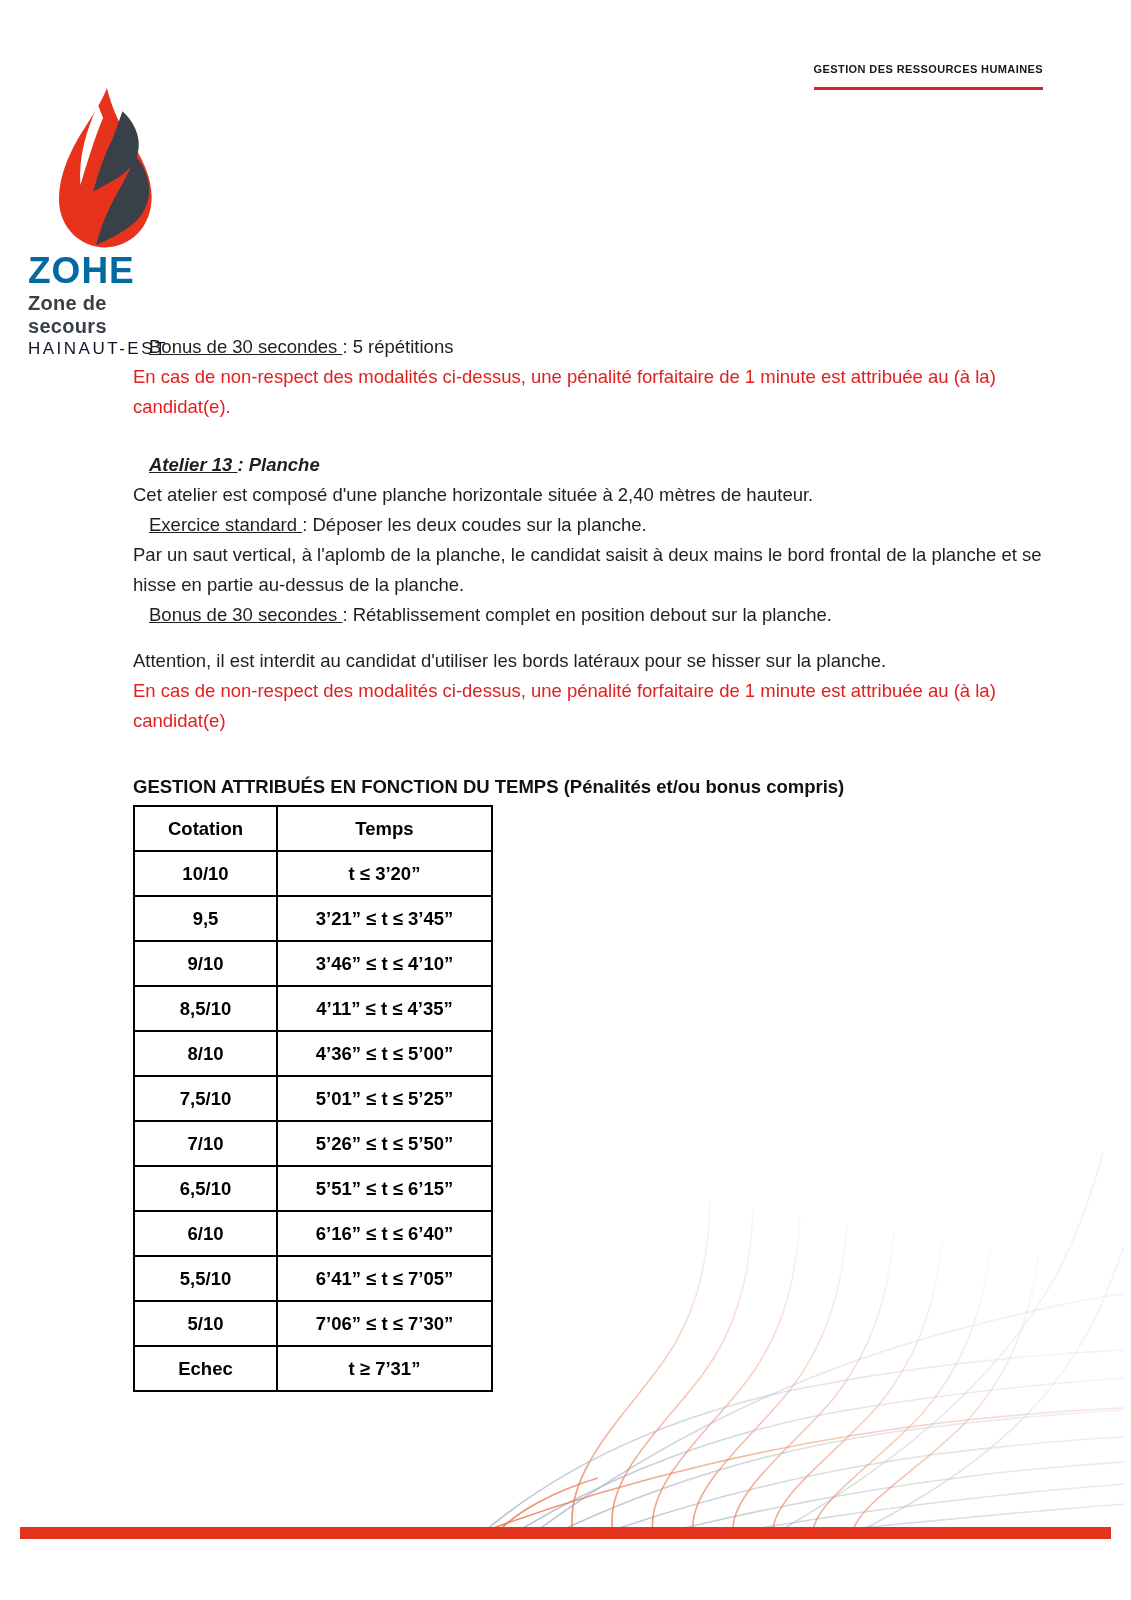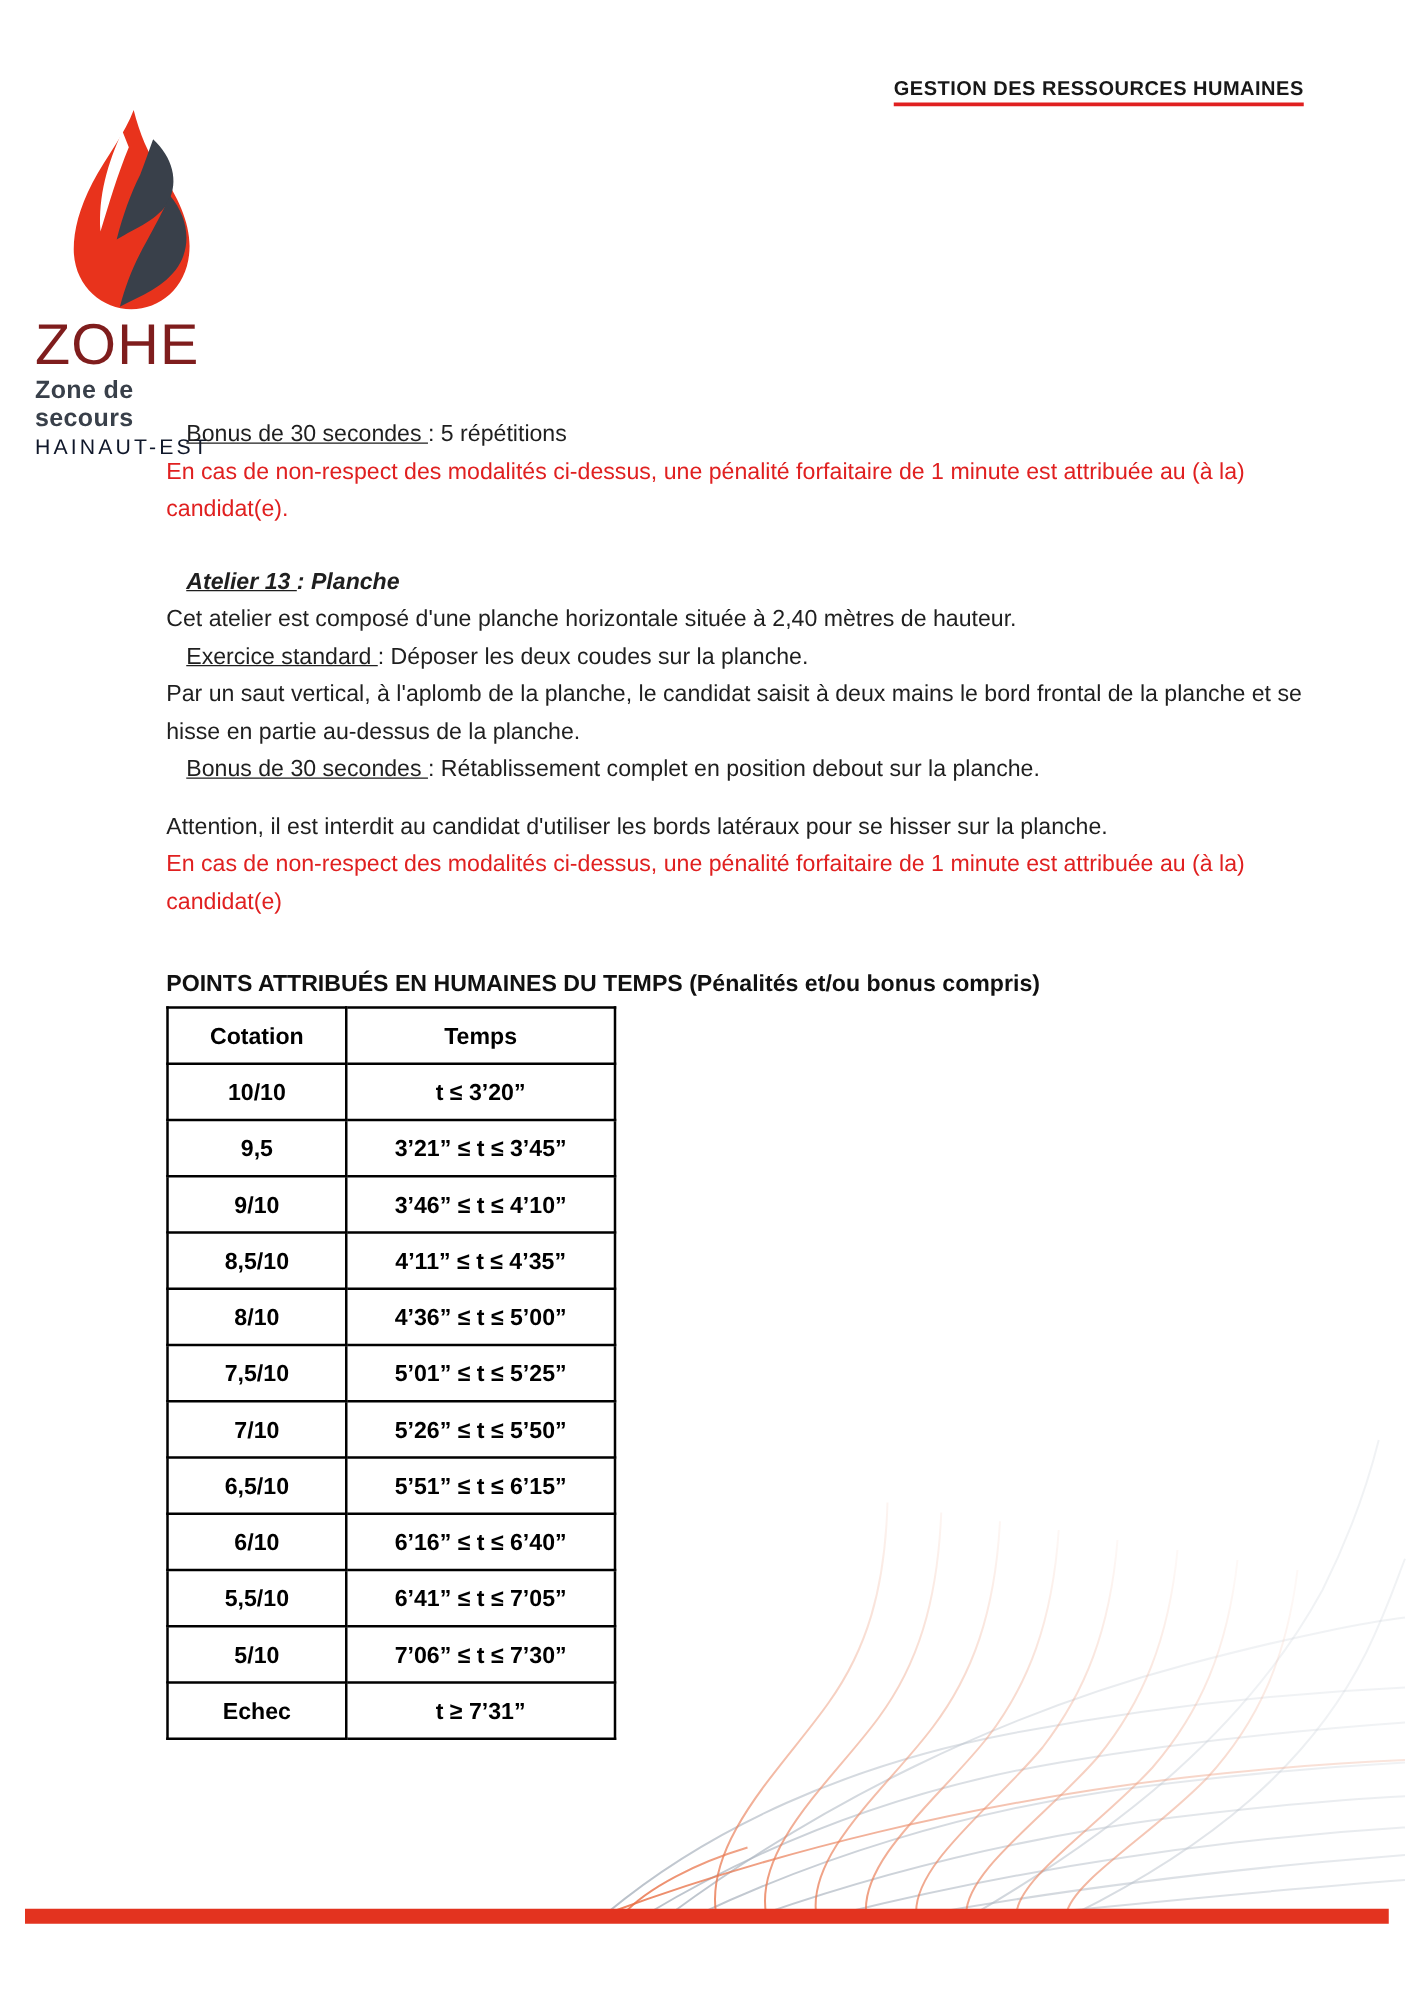--- a/index.html
+++ b/index.html
@@ -12,40 +12,40 @@
     height: 1600px;
     background: #ffffff;
     overflow: hidden;
   }
 
   
   .doc-header {
     position: absolute;
     top: 63px;
     right: 88px;
-    font-size: 16px;
+    font-size: 11px;
     font-weight: bold;
     letter-spacing: 0.4px;
     color: #181818;
     border-bottom: 3px solid #e02020;
-    padding-bottom: 1px;
+    padding-bottom: 12px;
   }
 
   
   .logo {
     position: absolute;
     top: 88px;
     left: 28px;
     width: 160px;
   }
   .logo svg.flame { display: block; margin-left: 2px; }
   .logo-acronym {
-    font-size: 46px;
-    font-weight: normal;
-    color: #7f1d1d;
+    font-size: 37px;
+    font-weight: bold;
+    color: #0369a1;
     letter-spacing: 1px;
     line-height: 1.0;
     margin-top: 2px;
   }
   .logo-subtitle {
     font-size: 20px;
     font-weight: bold;
     color: #39404a;
     letter-spacing: 0.3px;
     margin-top: 3px;
@@ -149,21 +149,21 @@
     <p>Par un saut vertical, à l'aplomb de la planche, le candidat saisit à deux mains le bord frontal de la planche et se hisse en partie au-dessus de la planche.</p>
     <p><span class="lead-underline">Bonus de 30 secondes </span><span>: Rétablissement complet en position debout sur la planche.</span></p>
 
     <div class="sp16"></div>
 
     <p>Attention, il est interdit au candidat d'utiliser les bords latéraux pour se hisser sur la planche.</p>
     <p class="red">En cas de non-respect des modalités ci-dessus, une pénalité forfaitaire de 1 minute est attribuée au (à la) candidat(e)</p>
 
     <div class="sp36"></div>
 
-    <div class="table-title">POINTS ATTRIBUÉS EN HUMAINES DU TEMPS (Pénalités et/ou bonus compris)</div>
+    <div class="table-title">GESTION ATTRIBUÉS EN FONCTION DU TEMPS (Pénalités et/ou bonus compris)</div>
 
     <table class="points">
       <thead>
         <tr>
           <th>Cotation</th>
           <th>Temps</th>
         </tr>
       </thead>
       <tbody>
           <tr>

